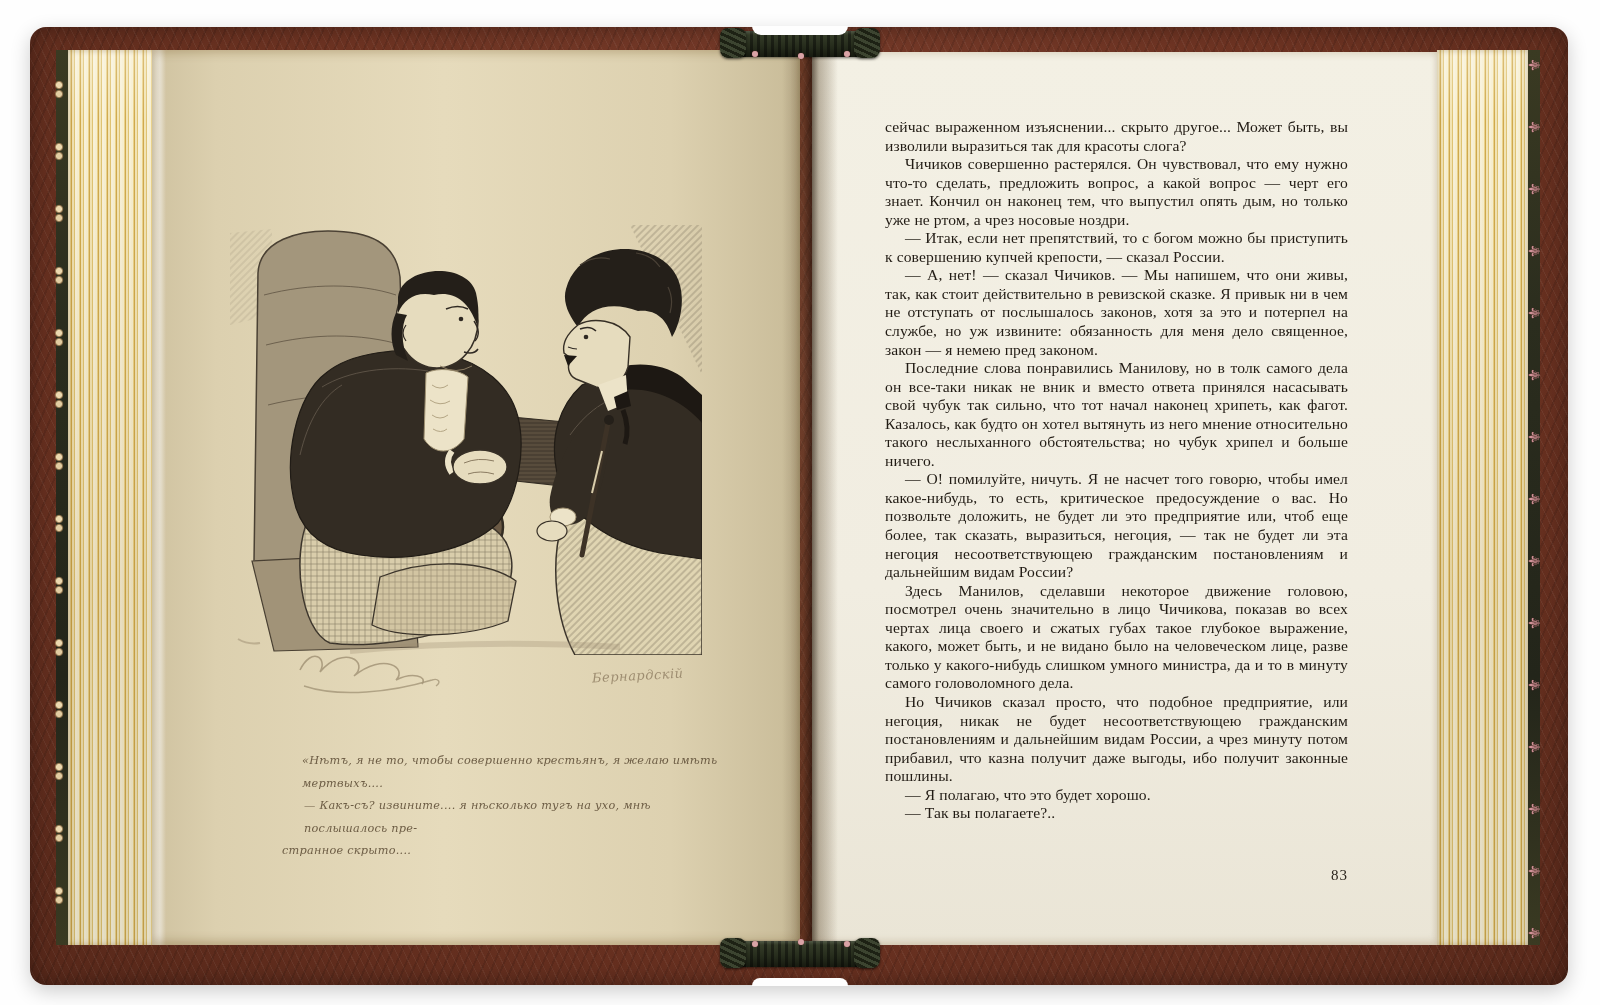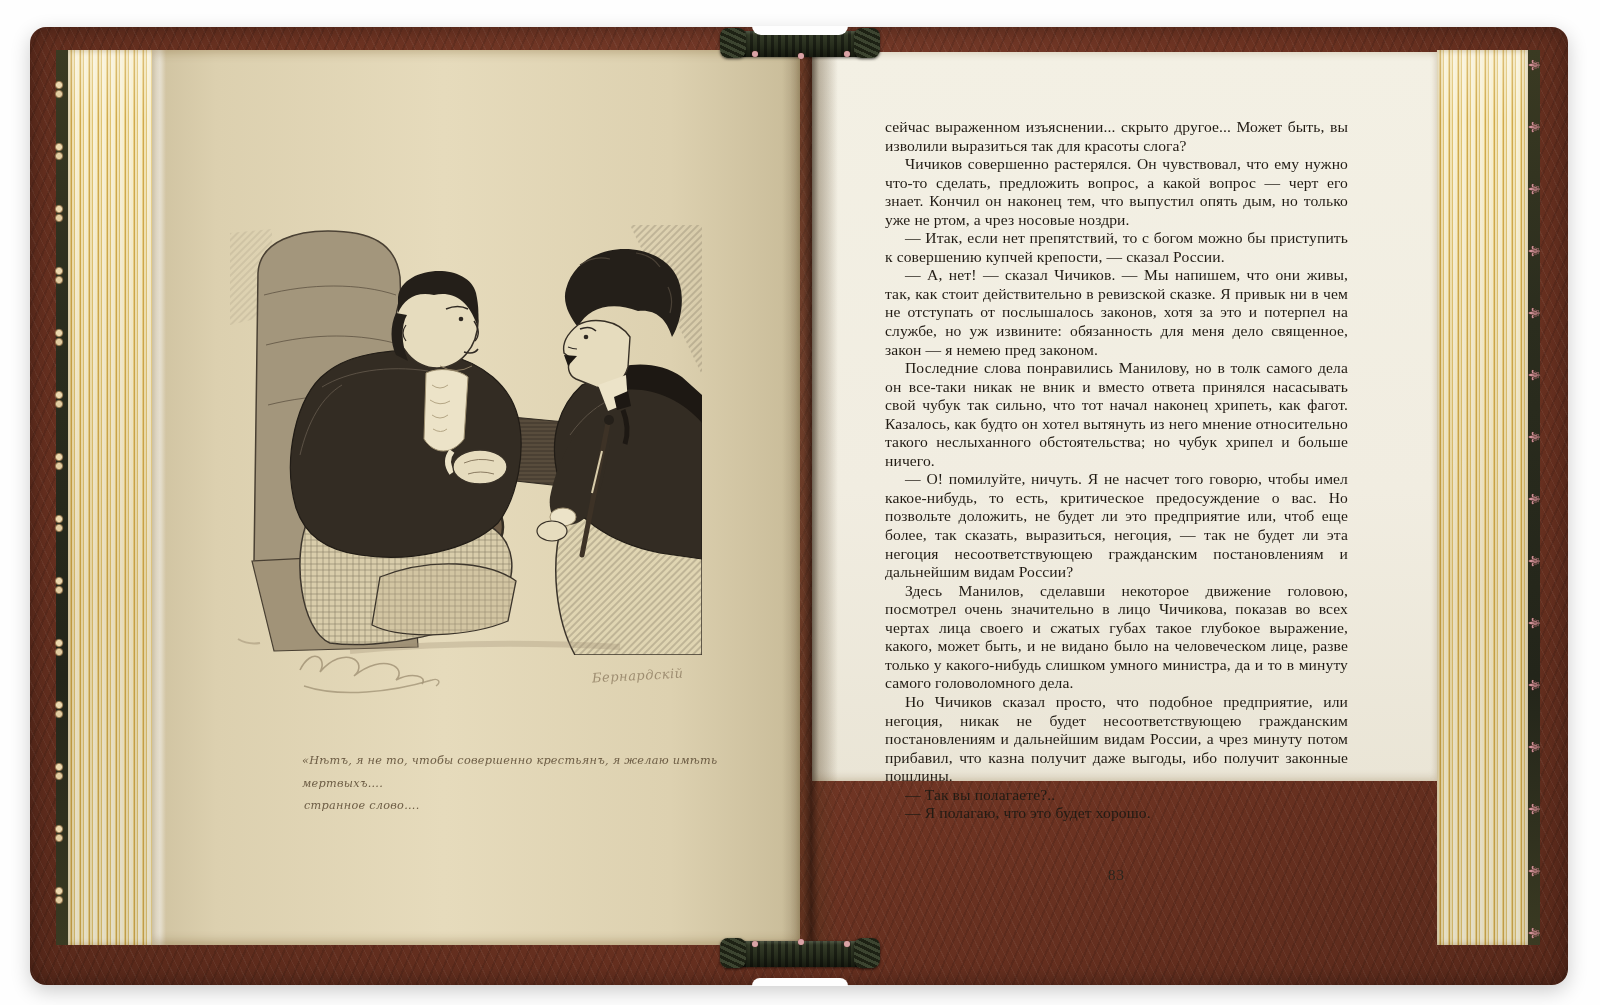--- a/index.html
+++ b/index.html
@@ -57,34 +57,34 @@
   .notch.bottom{top:951px;height:8px;border-radius:9px 9px 0 0;}
 
   
   .page{position:absolute;top:23px;height:895px;z-index:1;}
   .page.left{left:122px;width:648px;
     background:
       linear-gradient(90deg, rgba(255,255,255,.5) 0 8px, rgba(0,0,0,0) 14px),
       linear-gradient(90deg,#cfc2a0 0%,#dcd0af 10%,#e6dbbc 45%,#ddd1b0 80%,#c8bb98 100%),
       #d9cdab;
     box-shadow:inset 0 4px 8px rgba(120,90,40,.25), inset 0 -5px 8px rgba(120,90,40,.28);}
-  .page.right{left:782px;top:25px;height:729px;width:625px;
+  .page.right{left:782px;top:25px;height:893px;width:625px;
     background:
       linear-gradient(90deg, rgba(110,90,55,.25) 0, rgba(0,0,0,0) 26px),
       linear-gradient(180deg,#f3f0e4 0%,#f1ede1 60%,#eae5d6 100%);
     box-shadow:inset 0 3px 6px rgba(120,90,40,.15), inset 0 -4px 7px rgba(120,90,40,.18);}
   .gutter{position:absolute;left:752px;top:23px;width:56px;height:895px;z-index:2;
     background:linear-gradient(90deg, rgba(0,0,0,0) 0%, rgba(70,50,25,.28) 38%, rgba(25,14,6,.55) 52%, rgba(70,50,25,.22) 66%, rgba(0,0,0,0) 100%);}
 
   
   .text-block{position:absolute;left:73px;top:66px;width:463px;color:#211b14;
     font-size:15.6px;line-height:18.55px;text-align:justify;letter-spacing:.1px;}
   .text-block p{margin:0;text-indent:20px;}
   .text-block p:first-child{text-indent:0;}
-  .page-number{position:absolute;left:73px;top:815px;width:463px;text-align:center;
+  .page-number{position:absolute;left:73px;top:815px;width:463px;text-align:right;
     font-size:15px;color:#2a241c;letter-spacing:1px;}
 
   
   .illustration{position:absolute;left:78px;top:175px;width:472px;height:430px;}
   .sig-left{position:absolute;left:140px;top:578px;width:160px;height:72px;opacity:.75;}
   .sig-right{position:absolute;left:440px;top:618px;font-family:"DejaVu Serif",serif;font-style:italic;
     font-size:13px;color:#97866a;transform:rotate(-3deg);letter-spacing:.5px;opacity:.9;}
   .caption{position:absolute;left:130px;top:700px;width:440px;color:#6d5d45;
     font-family:"DejaVu Serif",serif;font-size:11.3px;line-height:22.5px;letter-spacing:.25px;font-style:italic;}
   .caption div:nth-child(1){padding-left:20px;}
@@ -230,37 +230,38 @@
       <svg class="sig-left" viewBox="0 0 160 72" xmlns="http://www.w3.org/2000/svg">
         <path d="M8,42 C20,18 36,30 28,44 C52,16 78,34 62,48 C92,24 116,40 104,52 C120,44 136,48 130,56" stroke="#8f7f63" stroke-width="1.6" fill="none" opacity="0.85"></path>
         <path d="M12,58 C48,70 100,64 140,52 C146,50 150,54 144,58" stroke="#8f7f63" stroke-width="1.4" fill="none" opacity="0.8"></path>
       </svg>
 
       <div class="sig-right">Бернардскій</div>
 
       <div class="caption">
 
       <div>«Нѣтъ, я не то, чтобы совершенно крестьянъ, я желаю имѣть мертвыхъ....</div>
-          <div>странное слово....</div>
+          <div>— Какъ-съ? извините.... я нѣсколько тугъ на ухо, мнѣ послышалось пре-</div>
+          <div>странное скрыто....</div>
         </div>
     </div>
 
     <div class="gutter"></div>
 
     <div class="page right">
       <div class="text-block">
 
       <p>сейчас выраженном изъяснении... скрыто другое... Может быть, вы изволили выразиться так для красоты слога?</p>
           <p>Чичиков совершенно растерялся. Он чувствовал, что ему нужно что-то сделать, предложить вопрос, а какой вопрос — черт его знает. Кончил он наконец тем, что выпустил опять дым, но только уже не ртом, а чрез носовые ноздри.</p>
           <p>— Итак, если нет препятствий, то с богом можно бы приступить к совершению купчей крепости, — сказал России.</p>
           <p>— А, нет! — сказал Чичиков. — Мы напишем, что они живы, так, как стоит действительно в ревизской сказке. Я привык ни в чем не отступать от послышалось законов, хотя за это и потерпел на службе, но уж извините: обязанность для меня дело священное, закон — я немею пред законом.</p>
           <p>Последние слова понравились Манилову, но в толк самого дела он все-таки никак не вник и вместо ответа принялся насасывать свой чубук так сильно, что тот начал наконец хрипеть, как фагот. Казалось, как будто он хотел вытянуть из него мнение относительно такого неслыханного обстоятельства; но чубук хрипел и больше ничего.</p>
           <p>— О! помилуйте, ничуть. Я не насчет того говорю, чтобы имел какое-нибудь, то есть, критическое предосуждение о вас. Но позвольте доложить, не будет ли это предприятие или, чтоб еще более, так сказать, выразиться, негоция, — так не будет ли эта негоция несоответствующею гражданским постановлениям и дальнейшим видам России?</p>
           <p>Здесь Манилов, сделавши некоторое движение головою, посмотрел очень значительно в лицо Чичикова, показав во всех чертах лица своего и сжатых губах такое глубокое выражение, какого, может быть, и не видано было на человеческом лице, разве только у какого-нибудь слишком умного министра, да и то в минуту самого головоломного дела.</p>
           <p>Но Чичиков сказал просто, что подобное предприятие, или негоция, никак не будет несоответствующею гражданским постановлениям и дальнейшим видам России, а чрез минуту потом прибавил, что казна получит даже выгоды, ибо получит законные пошлины.</p>
+          <p>— Я полагаю, что это будет хорошо.</p>
           <p>— Так вы полагаете?..</p>
-          <p>— Я полагаю, что это будет хорошо.</p>
         </div>
       <div class="page-number">83</div>
     </div>
 
   </div>
 </div>
 
 </body></html>

